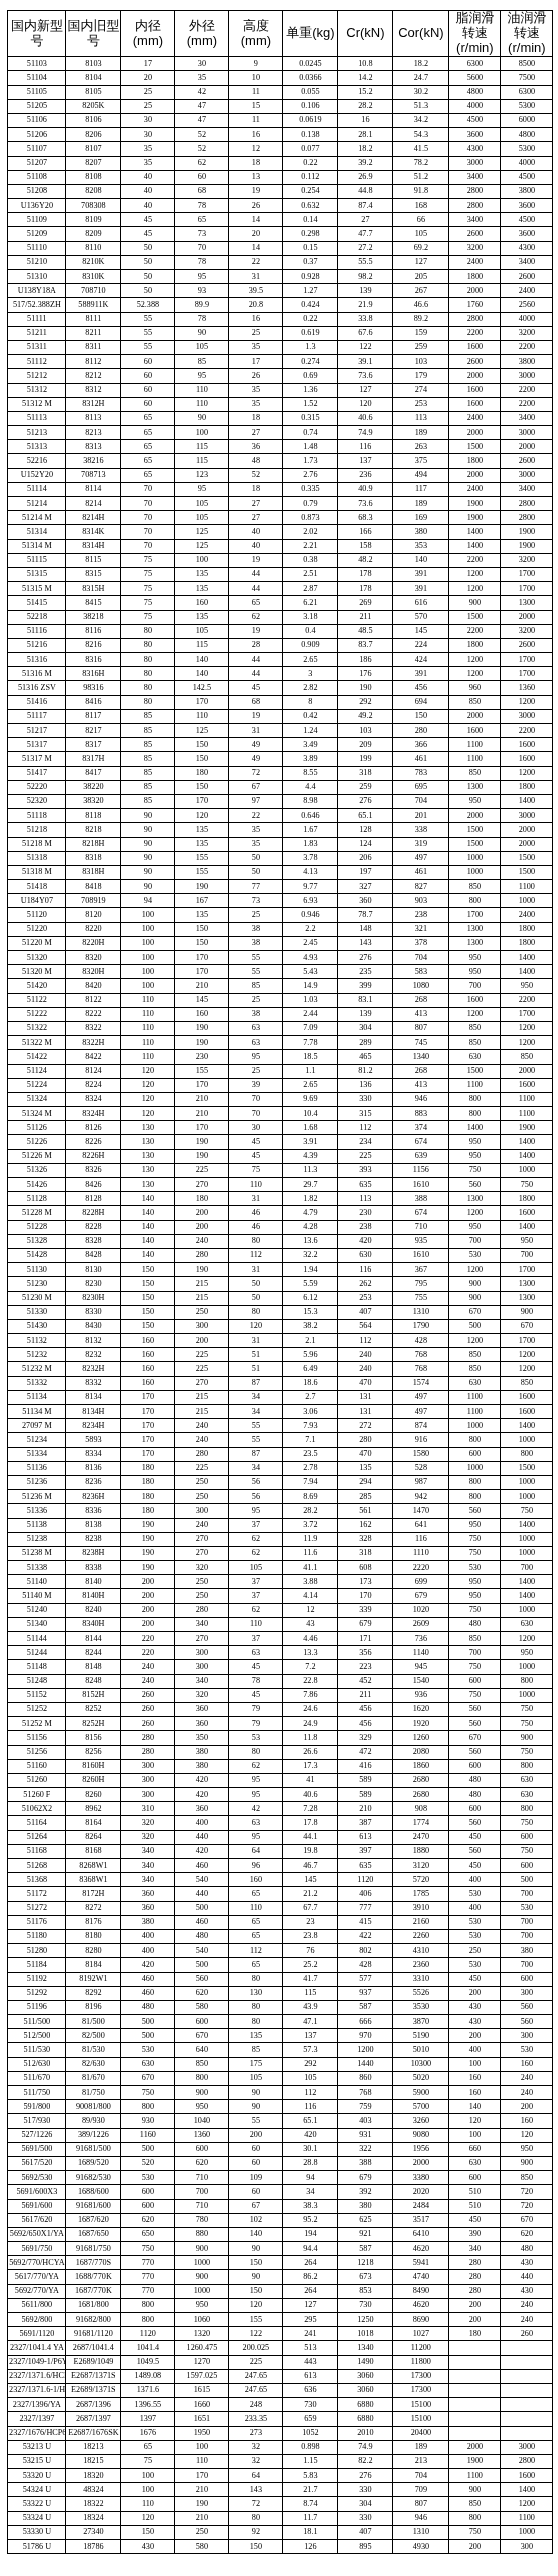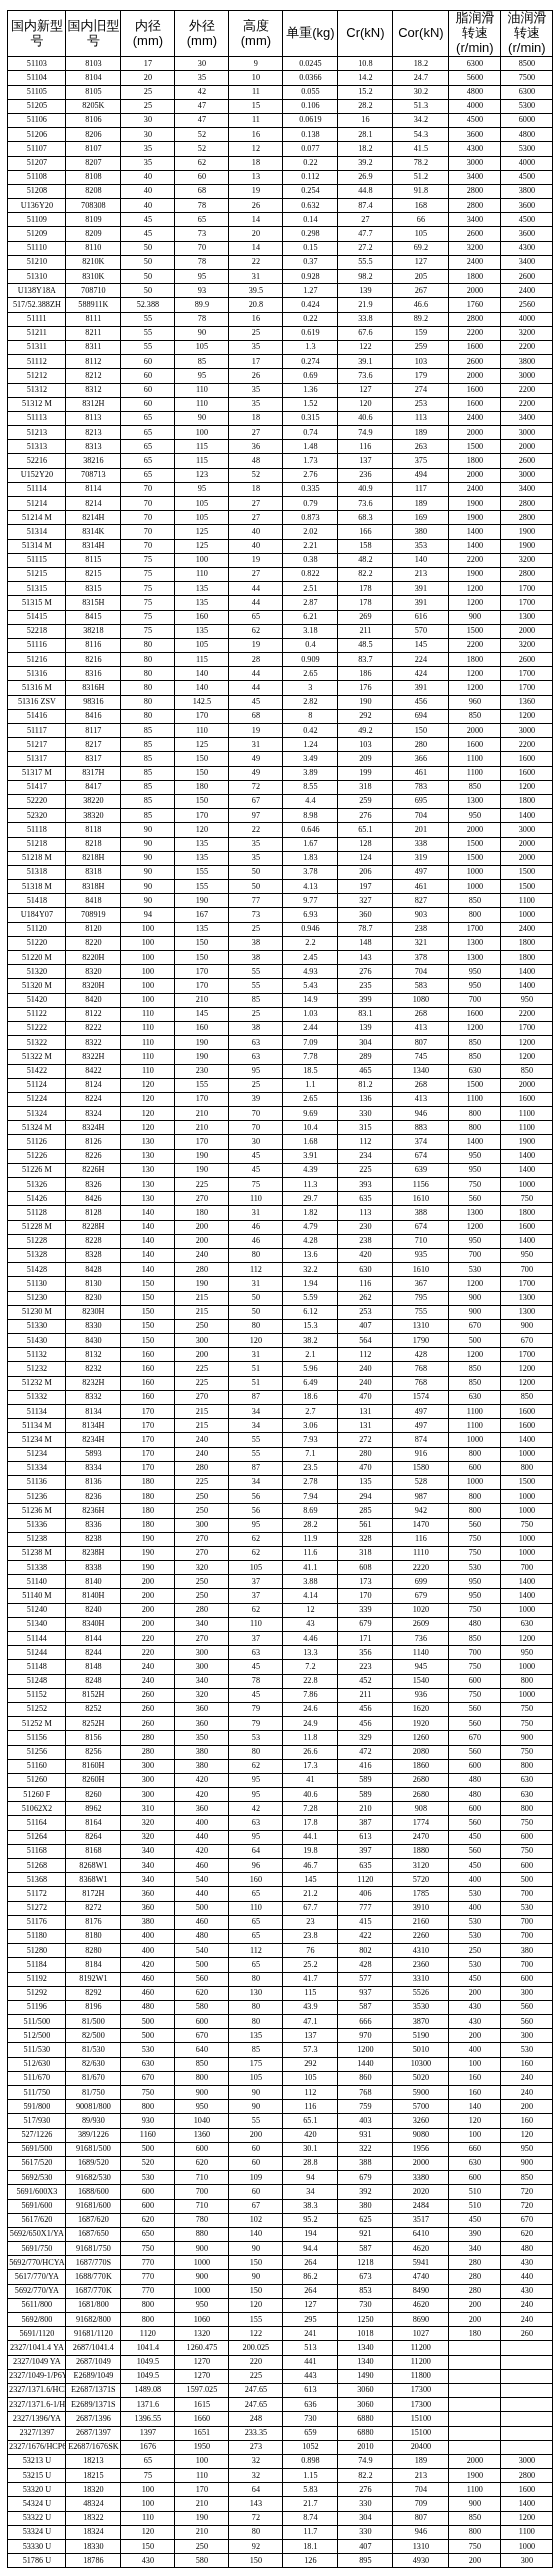--- a/index.html
+++ b/index.html
@@ -512,32 +512,20 @@
           <td>75</td>
           <td>100</td>
           <td>19</td>
           <td>0.38</td>
           <td>48.2</td>
           <td>140</td>
           <td>2200</td>
           <td>3200</td>
         </tr>
         <tr>
-          <td>51215</td>
-          <td>8215</td>
-          <td>75</td>
-          <td>110</td>
-          <td>27</td>
-          <td>0.822</td>
-          <td>82.2</td>
-          <td>213</td>
-          <td>1900</td>
-          <td>2800</td>
-        </tr>
-        <tr>
           <td>51315</td>
           <td>8315</td>
           <td>75</td>
           <td>135</td>
           <td>44</td>
           <td>2.51</td>
           <td>178</td>
           <td>391</td>
           <td>1200</td>
           <td>1700</td>
@@ -1244,21 +1232,21 @@
           <td>170</td>
           <td>215</td>
           <td>34</td>
           <td>3.06</td>
           <td>131</td>
           <td>497</td>
           <td>1100</td>
           <td>1600</td>
         </tr>
         <tr>
-          <td>51234 M</td>
+          <td>27097 M</td>
           <td>8234H</td>
           <td>170</td>
           <td>240</td>
           <td>55</td>
           <td>7.93</td>
           <td>272</td>
           <td>874</td>
           <td>1000</td>
           <td>1400</td>
         </tr>
@@ -1328,20 +1316,32 @@
           <td>180</td>
           <td>300</td>
           <td>95</td>
           <td>28.2</td>
           <td>561</td>
           <td>1470</td>
           <td>560</td>
           <td>750</td>
         </tr>
         <tr>
+          <td>51138</td>
+          <td>8138</td>
+          <td>190</td>
+          <td>240</td>
+          <td>37</td>
+          <td>3.72</td>
+          <td>162</td>
+          <td>641</td>
+          <td>950</td>
+          <td>1400</td>
+        </tr>
+        <tr>
           <td>51238</td>
           <td>8238</td>
           <td>190</td>
           <td>270</td>
           <td>62</td>
           <td>11.9</td>
           <td>328</td>
           <td>116</td>
           <td>750</td>
           <td>1000</td>
@@ -2024,32 +2024,20 @@
           <td>1041.4</td>
           <td>1260.475</td>
           <td>200.025</td>
           <td>513</td>
           <td>1340</td>
           <td>11200</td>
           <td></td>
           <td></td>
         </tr>
         <tr>
-          <td>2327/1049 YA</td>
-          <td>2687/1049</td>
-          <td>1049.5</td>
-          <td>1270</td>
-          <td>220</td>
-          <td>441</td>
-          <td>1340</td>
-          <td>11200</td>
-          <td></td>
-          <td></td>
-        </tr>
-        <tr>
           <td>2327/1049-1/P6Y</td>
           <td>E2689/1049</td>
           <td>1049.5</td>
           <td>1270</td>
           <td>225</td>
           <td>443</td>
           <td>1490</td>
           <td>11800</td>
           <td></td>
           <td></td>
@@ -2181,21 +2169,21 @@
           <td>210</td>
           <td>80</td>
           <td>11.7</td>
           <td>330</td>
           <td>946</td>
           <td>800</td>
           <td>1100</td>
         </tr>
         <tr>
           <td>53330 U</td>
-          <td>18330</td>
+          <td>27340</td>
           <td>150</td>
           <td>250</td>
           <td>92</td>
           <td>18.1</td>
           <td>407</td>
           <td>1310</td>
           <td>750</td>
           <td>1000</td>
         </tr>
         <tr>

